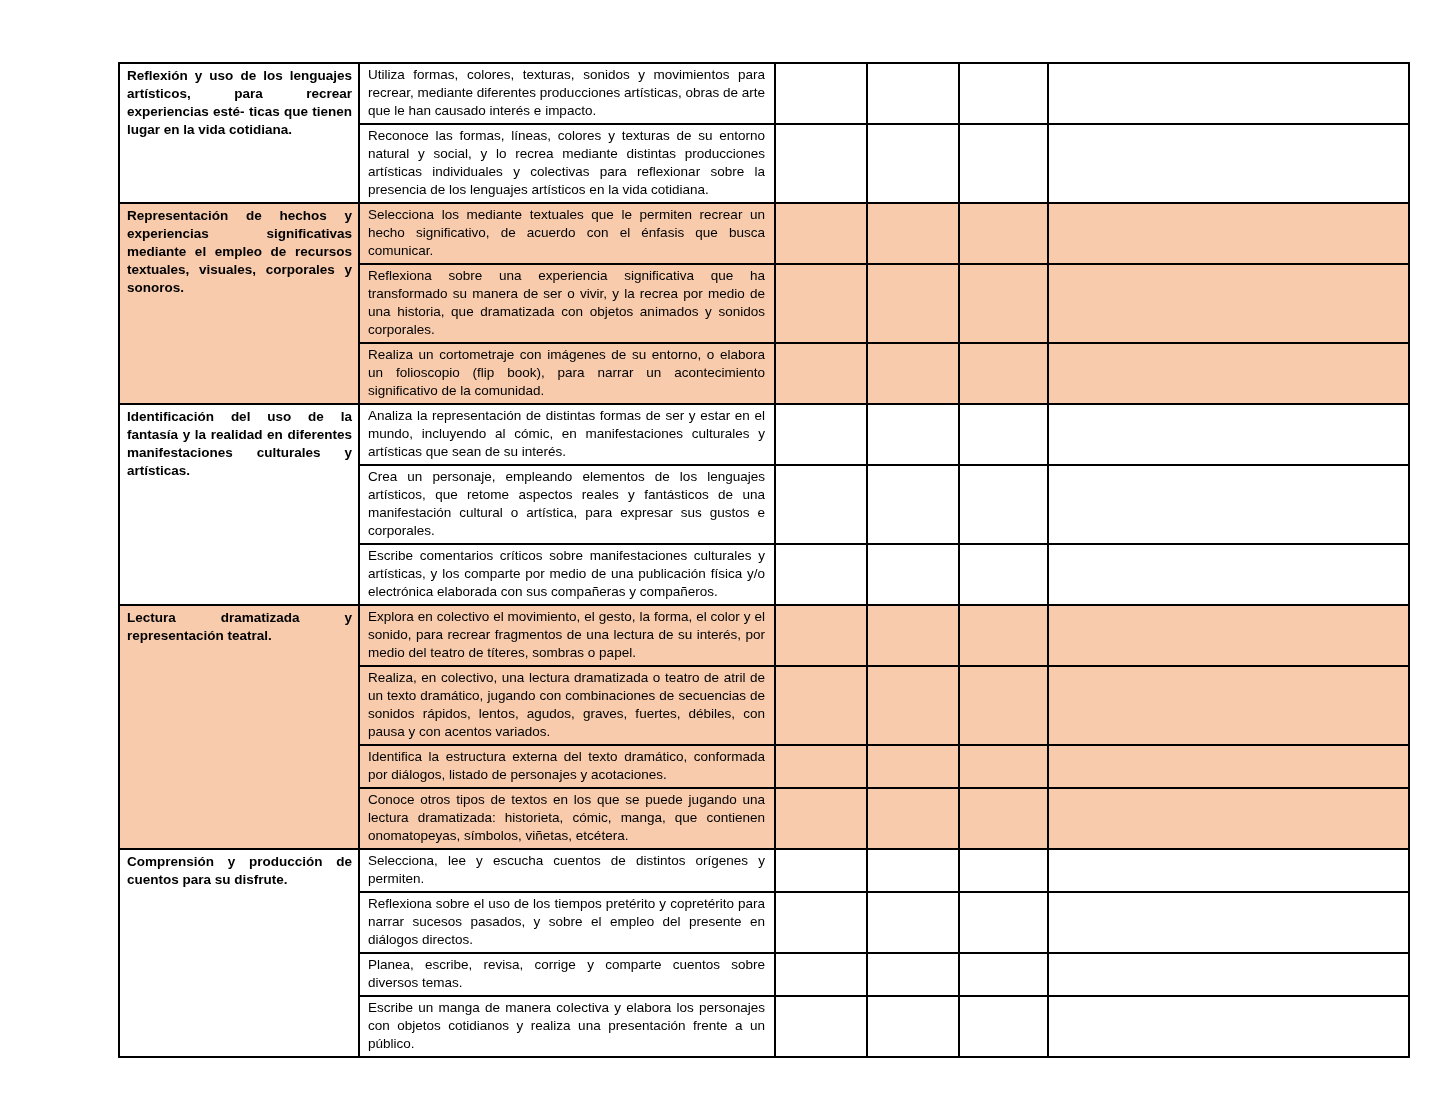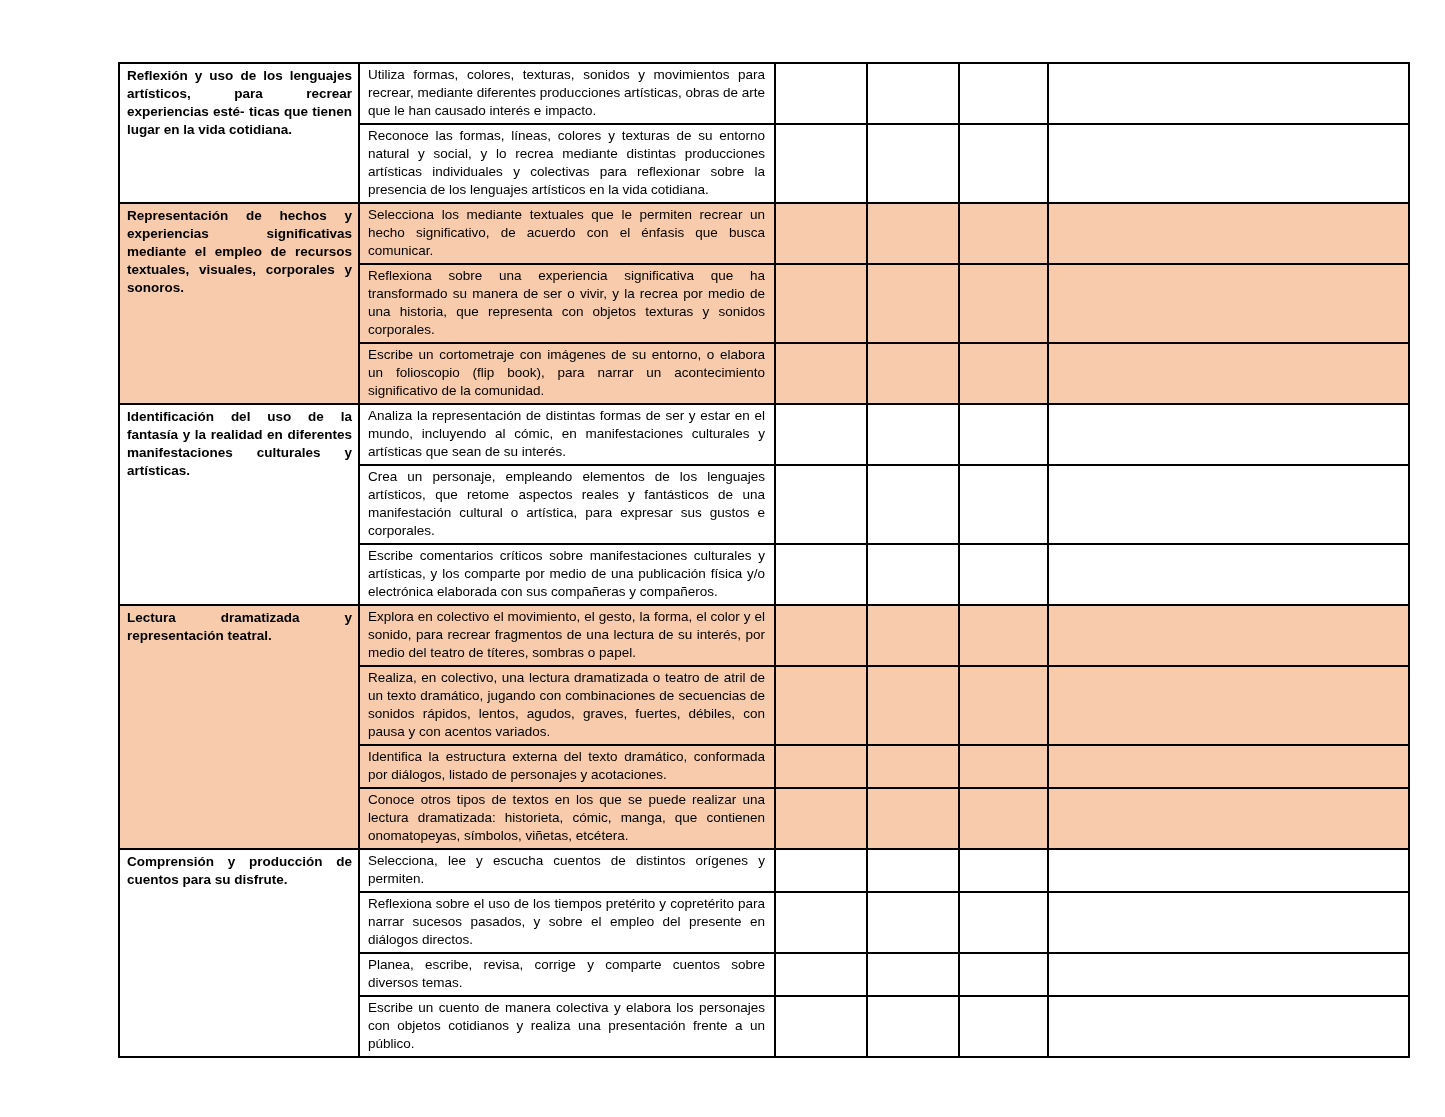--- a/index.html
+++ b/index.html
@@ -81,28 +81,28 @@
 
       <tr class="hl" style="height:37px">
         <td class="contenido" rowspan="3">Representación de hechos y experiencias significativas mediante el empleo de recursos textuales, visuales, corporales y sonoros.</td>
         <td class="proceso">Selecciona los mediante textuales que le permiten recrear un hecho significativo, de acuerdo con el énfasis que busca comunicar.</td>
         <td class="blank"></td>
         <td class="blank"></td>
         <td class="blank"></td>
         <td class="blank"></td>
       </tr>
       <tr class="hl" style="height:54px">
-        <td class="proceso">Reflexiona sobre una experiencia significativa que ha transformado su manera de ser o vivir, y la recrea por medio de una historia, que representa con objetos texturas y sonidos corporales.</td>
+        <td class="proceso">Reflexiona sobre una experiencia significativa que ha transformado su manera de ser o vivir, y la recrea por medio de una historia, que dramatizada con objetos animados y sonidos corporales.</td>
         <td class="blank"></td>
         <td class="blank"></td>
         <td class="blank"></td>
         <td class="blank"></td>
       </tr>
       <tr class="hl" style="height:54px">
-        <td class="proceso">Escribe un cortometraje con imágenes de su entorno, o elabora un folioscopio (flip book), para narrar un acontecimiento significativo de la comunidad.</td>
+        <td class="proceso">Realiza un cortometraje con imágenes de su entorno, o elabora un folioscopio (flip book), para narrar un acontecimiento significativo de la comunidad.</td>
         <td class="blank"></td>
         <td class="blank"></td>
         <td class="blank"></td>
         <td class="blank"></td>
       </tr>
 
       <tr style="height:55px">
         <td class="contenido" rowspan="3">Identificación del uso de la fantasía y la realidad en diferentes manifestaciones culturales y artísticas.</td>
         <td class="proceso">Analiza la representación de distintas formas de ser y estar en el mundo, incluyendo al cómic, en manifestaciones culturales y artísticas que sean de su interés.</td>
         <td class="blank"></td>
@@ -141,21 +141,21 @@
         <td class="blank"></td>
       </tr>
       <tr class="hl" style="height:36px">
         <td class="proceso">Identifica la estructura externa del texto dramático, conformada por diálogos, listado de personajes y acotaciones.</td>
         <td class="blank"></td>
         <td class="blank"></td>
         <td class="blank"></td>
         <td class="blank"></td>
       </tr>
       <tr class="hl" style="height:54px">
-        <td class="proceso">Conoce otros tipos de textos en los que se puede realizar una lectura dramatizada: historieta, cómic, manga, que contienen onomatopeyas, símbolos, viñetas, etcétera.</td>
+        <td class="proceso">Conoce otros tipos de textos en los que se puede jugando una lectura dramatizada: historieta, cómic, manga, que contienen onomatopeyas, símbolos, viñetas, etcétera.</td>
         <td class="blank"></td>
         <td class="blank"></td>
         <td class="blank"></td>
         <td class="blank"></td>
       </tr>
 
       <tr style="height:26px">
         <td class="contenido" rowspan="4">Comprensión y producción de cuentos para su disfrute.</td>
         <td class="proceso">Selecciona, lee y escucha cuentos de distintos orígenes y permiten.</td>
         <td class="blank"></td>
@@ -171,21 +171,21 @@
         <td class="blank"></td>
       </tr>
       <tr style="height:35px">
         <td class="proceso">Planea, escribe, revisa, corrige y comparte cuentos sobre diversos temas.</td>
         <td class="blank"></td>
         <td class="blank"></td>
         <td class="blank"></td>
         <td class="blank"></td>
       </tr>
       <tr style="height:37px">
-        <td class="proceso">Escribe un cuento de manera colectiva y elabora los personajes con objetos cotidianos y realiza una presentación frente a un público.</td>
+        <td class="proceso">Escribe un manga de manera colectiva y elabora los personajes con objetos cotidianos y realiza una presentación frente a un público.</td>
         <td class="blank"></td>
         <td class="blank"></td>
         <td class="blank"></td>
         <td class="blank"></td>
       </tr>
     </tbody>
   </table>
 </div>
 
 </body></html>

